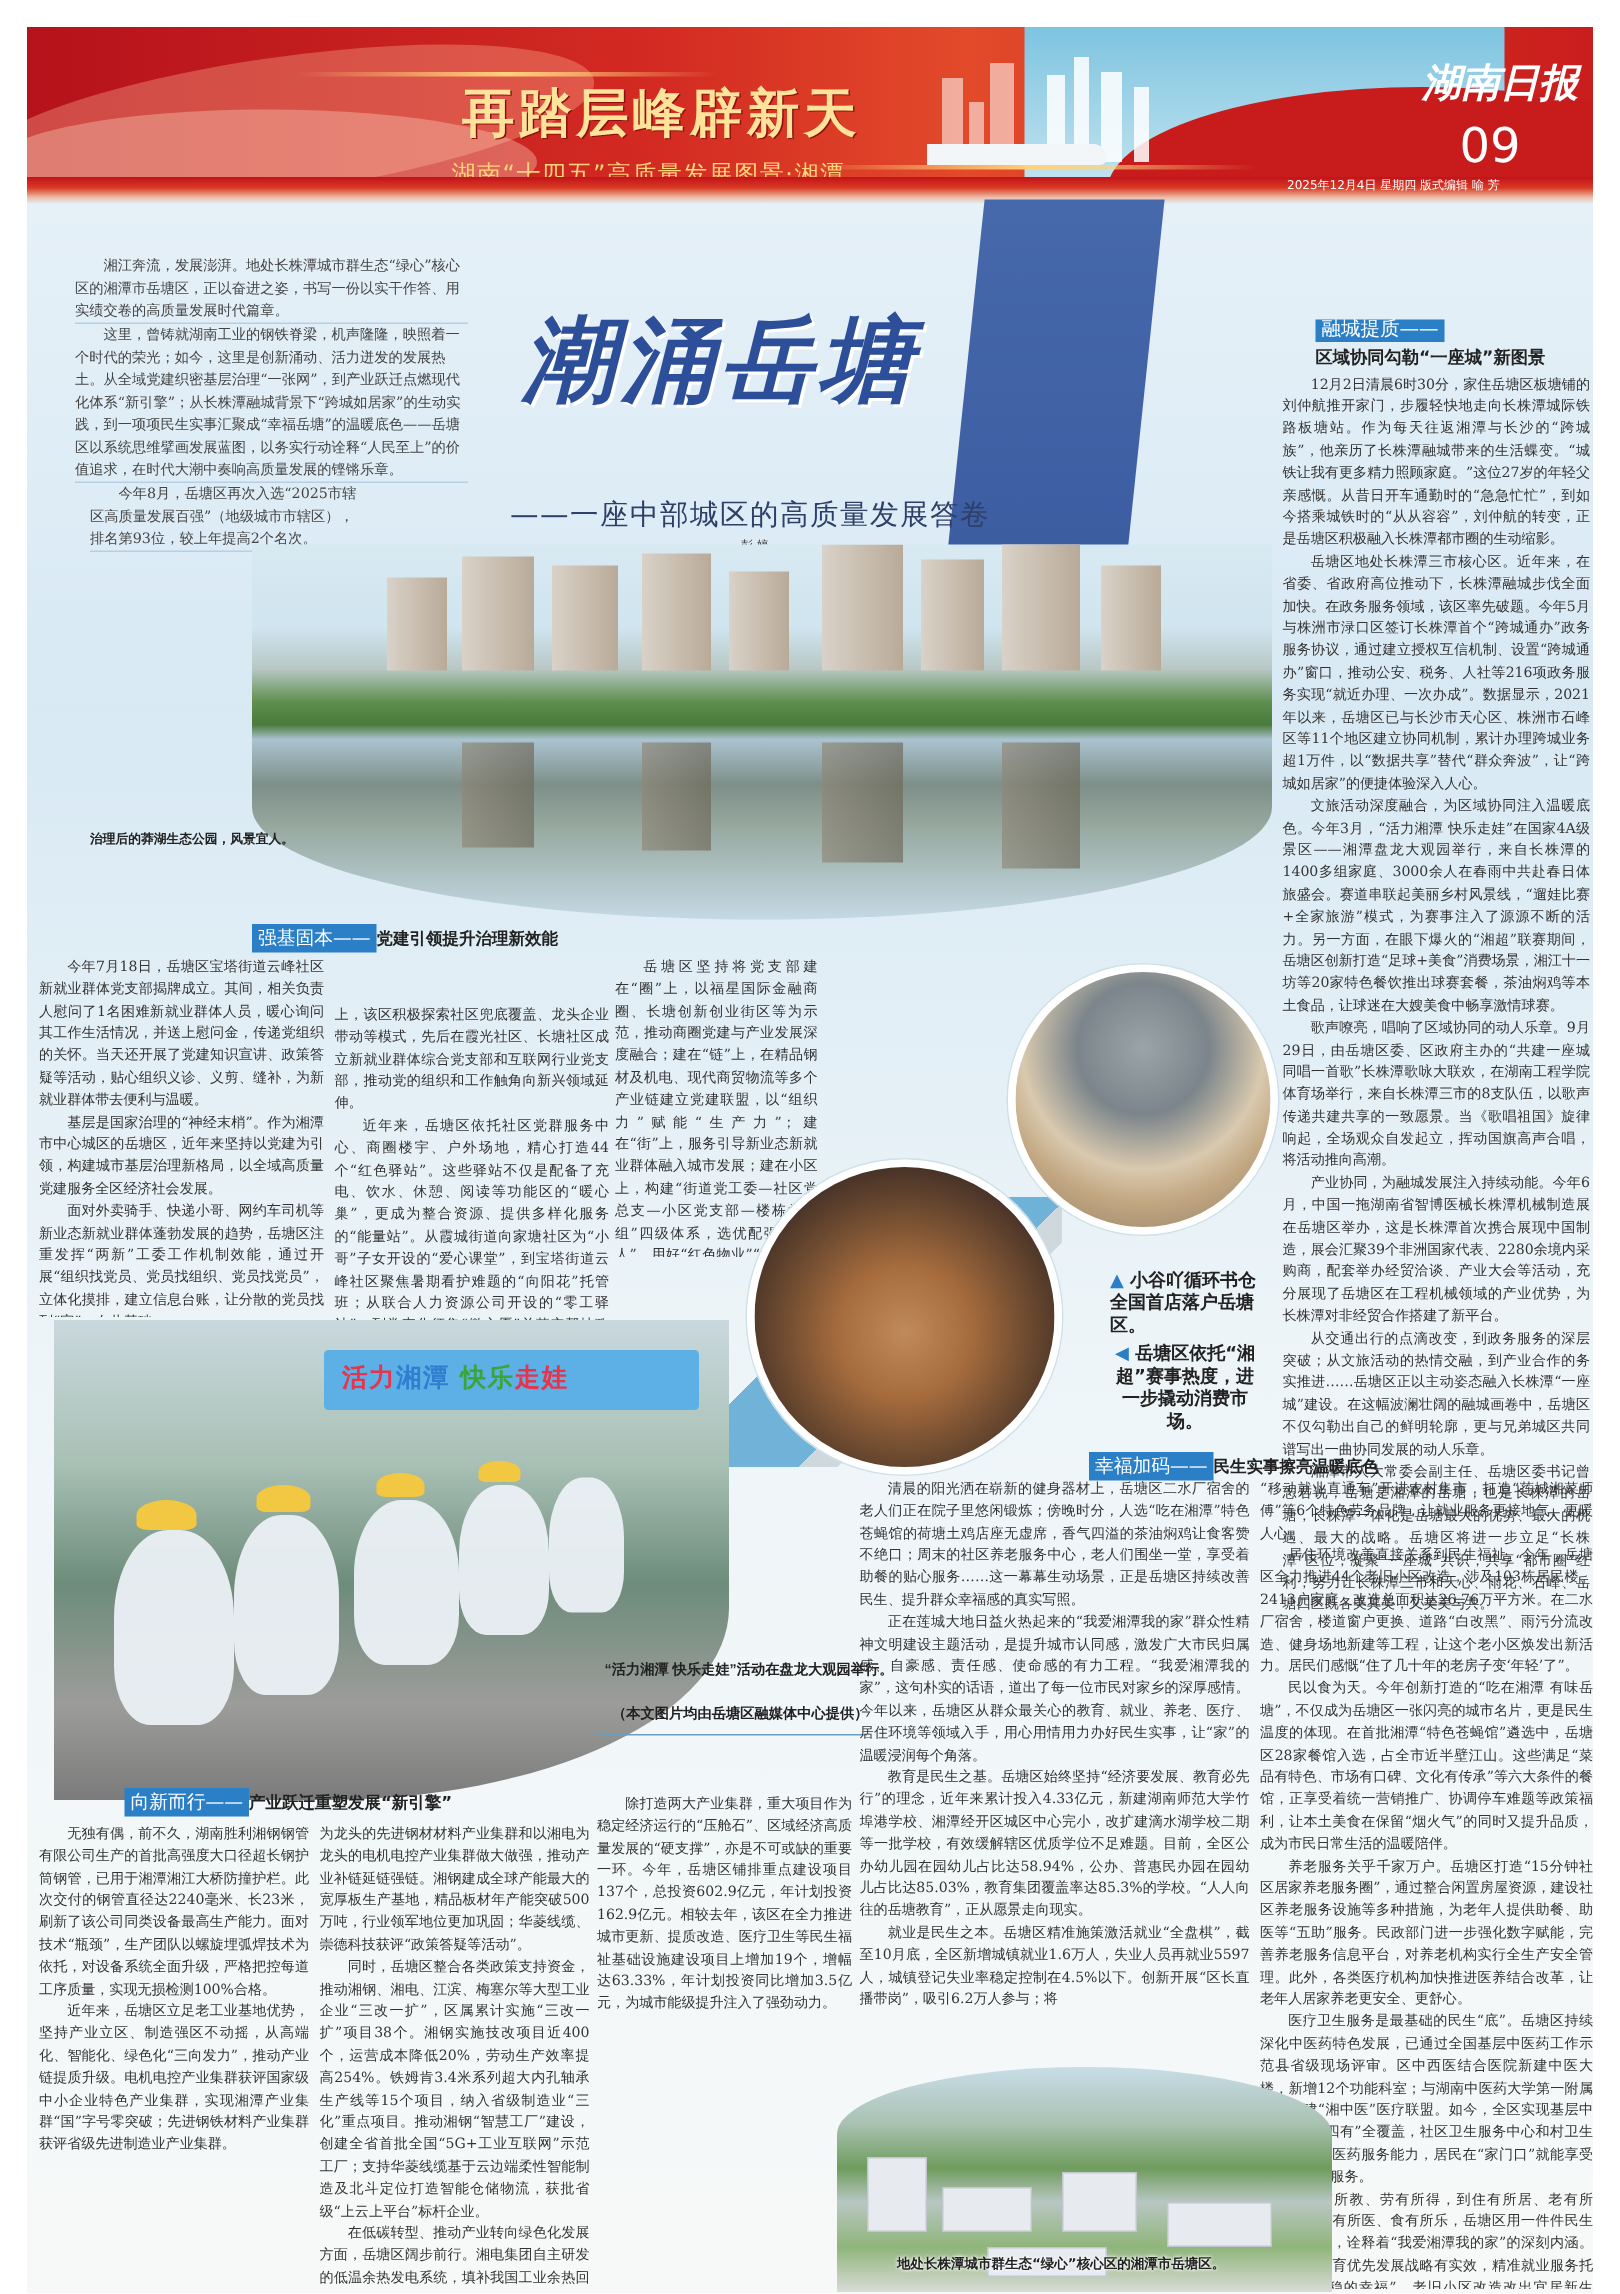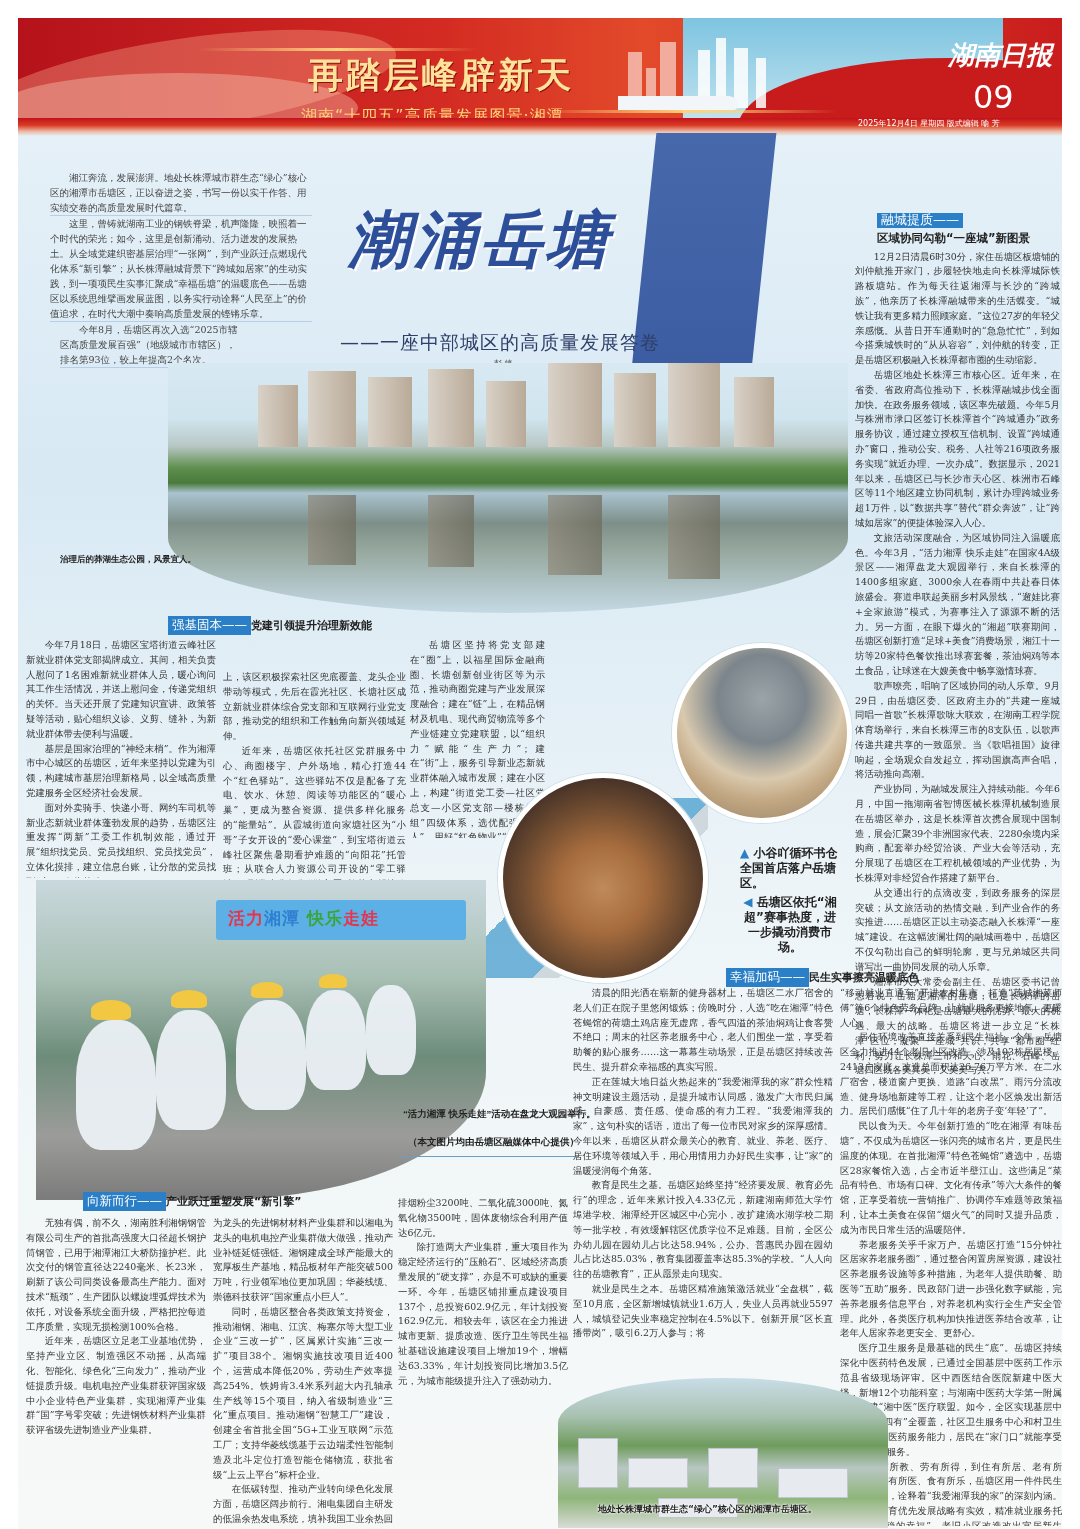--- a/index.html
+++ b/index.html
@@ -203,26 +203,25 @@
 
   <div class="sec-head" style="left:65px;top:1172px;">
     <span class="tag">向新而行——</span><span class="tag-h">产业跃迁重塑发展“新引擎”</span>
   </div>
   <div class="col" style="left:8px;top:1198px;width:180px;height:310px;overflow:hidden;">
     <p>无独有偶，前不久，湖南胜利湘钢钢管有限公司生产的首批高强度大口径超长钢护筒钢管，已用于湘潭湘江大桥防撞护栏。此次交付的钢管直径达2240毫米、长23米，刷新了该公司同类设备最高生产能力。面对技术“瓶颈”，生产团队以螺旋埋弧焊技术为依托，对设备系统全面升级，严格把控每道工序质量，实现无损检测100%合格。</p>
     <p>近年来，岳塘区立足老工业基地优势，坚持产业立区、制造强区不动摇，从高端化、智能化、绿色化“三向发力”，推动产业链提质升级。电机电控产业集群获评国家级中小企业特色产业集群，实现湘潭产业集群“国”字号零突破；先进钢铁材料产业集群获评省级先进制造业产业集群。</p>
 
   </div>
   <div class="col" style="left:195px;top:1198px;width:180px;height:310px;overflow:hidden;">
-    <p style="text-indent:0;">为龙头的先进钢材材料产业集群和以湘电为龙头的电机电控产业集群做大做强，推动产业补链延链强链。湘钢建成全球产能最大的宽厚板生产基地，精品板材年产能突破500万吨，行业领军地位更加巩固；华菱线缆、崇德科技获评“国家重点小巨人”。</p>
+    <p style="text-indent:0;">为龙头的先进钢材材料产业集群和以湘电为龙头的电机电控产业集群做大做强，推动产业补链延链强链。湘钢建成全球产能最大的宽厚板生产基地，精品板材年产能突破500万吨，行业领军地位更加巩固；华菱线缆、崇德科技获评“政策答疑等活动”。</p>
     <p>同时，岳塘区整合各类政策支持资金，推动湘钢、湘电、江滨、梅塞尔等大型工业企业“三改一扩”，区属累计实施“三改一扩”项目38个。湘钢实施技改项目近400个，运营成本降低20%，劳动生产效率提高254%。铁姆肯3.4米系列超大内孔轴承生产线等15个项目，纳入省级制造业“三化”重点项目。推动湘钢“智慧工厂”建设，创建全省首批全国“5G+工业互联网”示范工厂；支持华菱线缆基于云边端柔性智能制造及北斗定位打造智能仓储物流，获批省级“上云上平台”标杆企业。</p>
     <p>在低碳转型、推动产业转向绿色化发展方面，岳塘区阔步前行。湘电集团自主研发的低温余热发电系统，填补我国工业余热回收利用领域技术空白；湘钢建成150兆瓦高效超临界发电机组，实现年减</p>
   </div>
   <div class="col" style="left:380px;top:1178px;width:170px;height:190px;overflow:hidden;">
-    <p style="text-indent:0;">排烟粉尘3200吨、二氧化硫3000吨、氮氧化物3500吨，固体废物综合利用产值达6亿元。</p>
     <p>除打造两大产业集群，重大项目作为稳定经济运行的“压舱石”、区域经济高质量发展的“硬支撑”，亦是不可或缺的重要一环。今年，岳塘区铺排重点建设项目137个，总投资602.9亿元，年计划投资162.9亿元。相较去年，该区在全力推进城市更新、提质改造、医疗卫生等民生福祉基础设施建设项目上增加19个，增幅达63.33%，年计划投资同比增加3.5亿元，为城市能级提升注入了强劲动力。</p>
   </div>
 
   <div class="aerial">
     <div class="aer-bld" style="left:20px;top:60px;width:40px;height:50px;"></div>
     <div class="aer-bld" style="left:70px;top:80px;width:60px;height:30px;"></div>
     <div class="aer-bld" style="left:150px;top:70px;width:50px;height:40px;"></div>
     <div class="aer-bld" style="left:220px;top:90px;width:70px;height:30px;"></div>
     <div class="aer-bld" style="left:100px;top:120px;width:80px;height:20px;"></div>
   </div>

